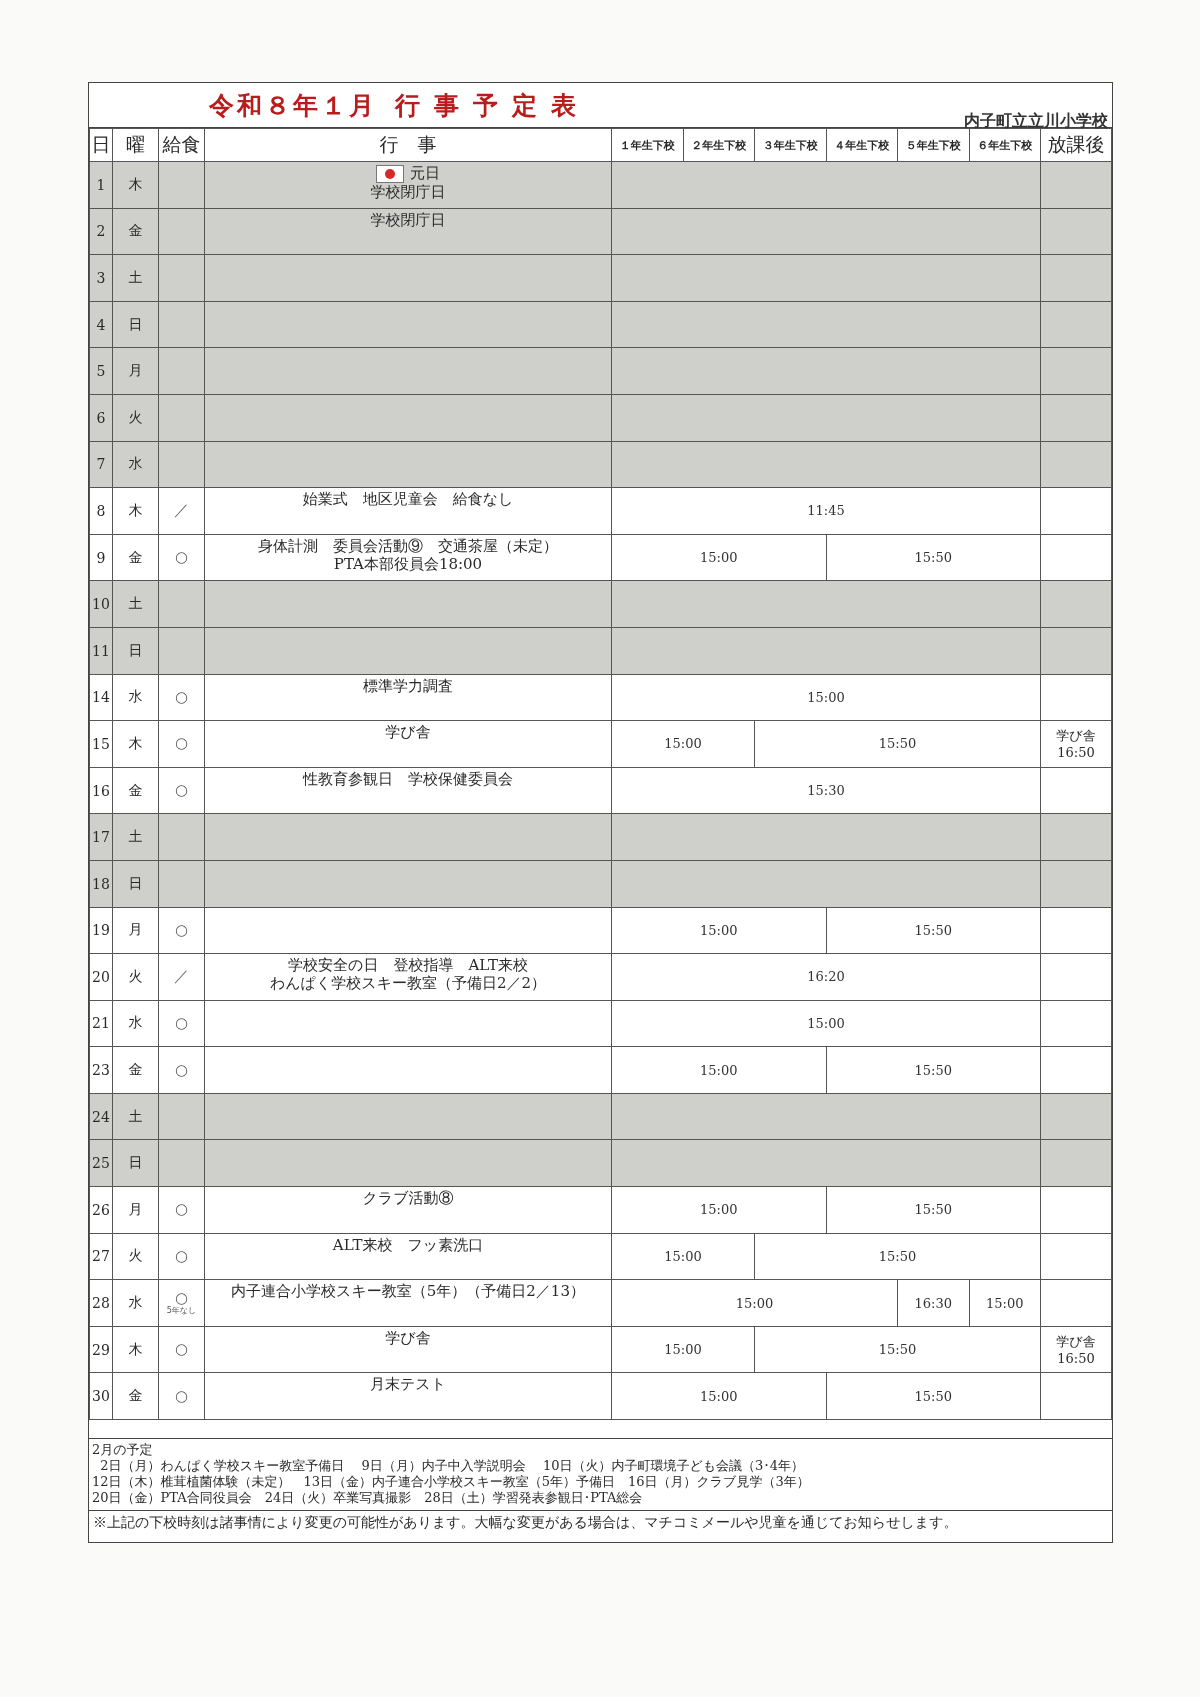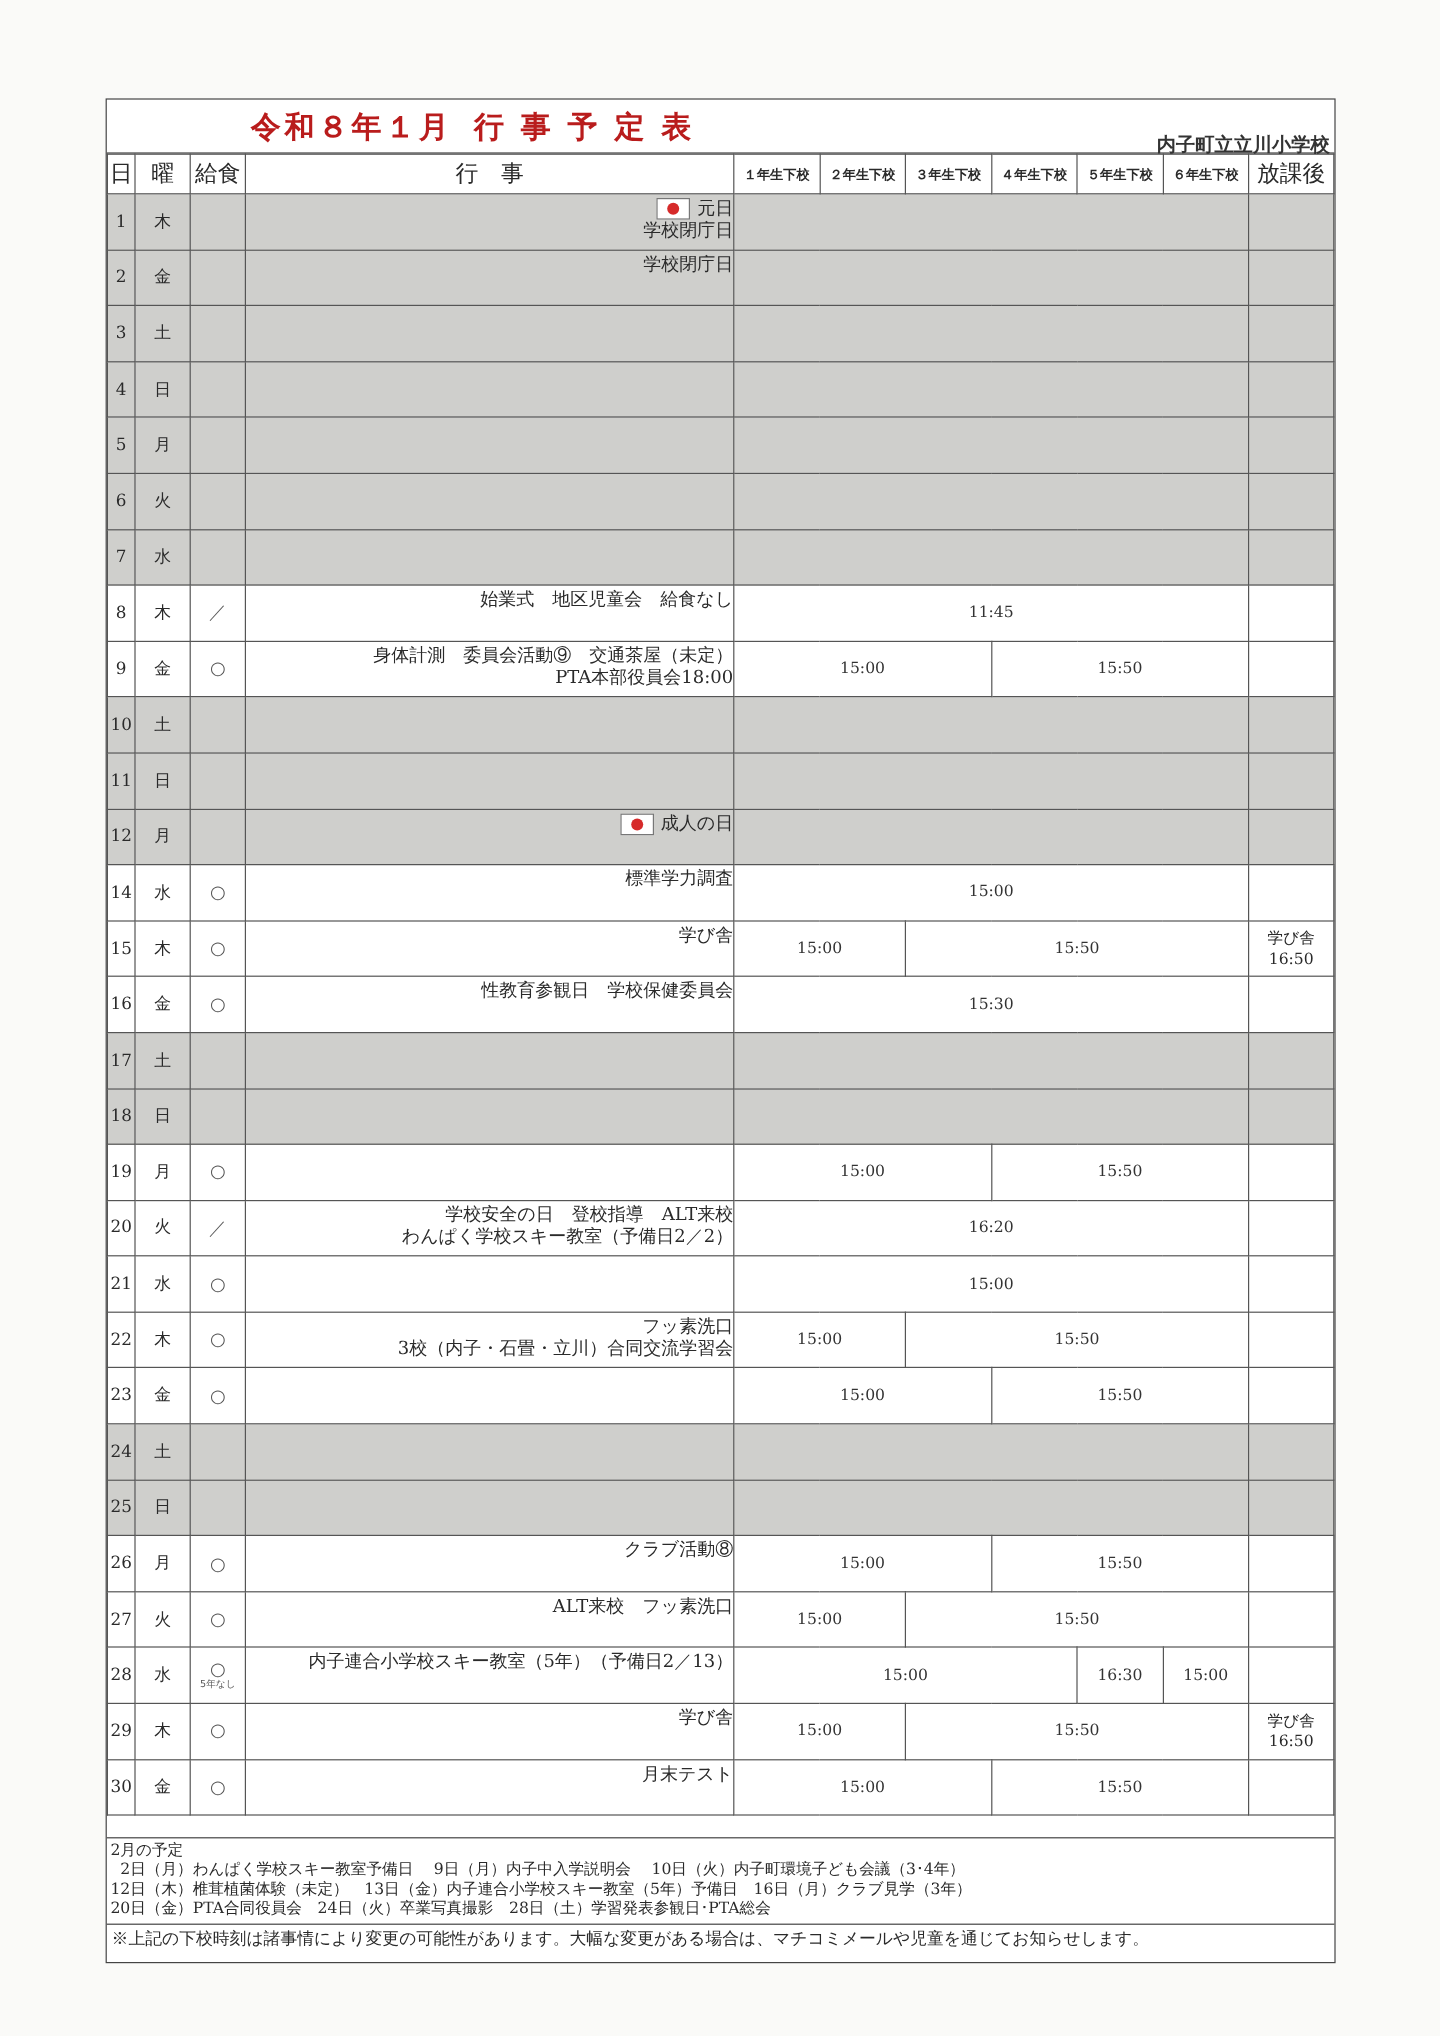--- a/index.html
+++ b/index.html
@@ -30,21 +30,21 @@
   td, th { border: 1px solid #555; padding: 0; text-align: center; vertical-align: middle; }
   th { font-weight: normal; height: 32px; }
   th.big { font-size: 19px; }
   th.grade { font-size: 11px; white-space: nowrap; font-weight: bold; }
   tr.day td { height: 41.6px; }
   tr.shade td { background: #cfcfcc; }
   td.dn { font-size: 14px; }
   td.dw { font-size: 14px; }
   td.lunch { font-size: 15px; color: #555; line-height: 1; }
   td.lunch .sub { display: block; font-size: 8px; font-family: "DejaVu Sans", sans-serif; margin-top: 1px; }
-  td.ev { text-align: right; vertical-align: top; padding: 2px 0; font-size: 15px; line-height: 18px; }
+  td.ev { text-align: center; vertical-align: top; padding: 2px 0; font-size: 15px; line-height: 18px; }
   td.tm { font-size: 13px; color: #333; }
   td.after { font-size: 13px; line-height: 17px; }
   .flag {
     display: inline-block; width: 26px; height: 16px; border: 1px solid #777;
     background: #fff; position: relative; vertical-align: middle; margin-right: 6px;
   }
   .flag::after {
     content: ""; position: absolute; left: 8px; top: 3px; width: 10px; height: 10px;
     border-radius: 50%; background: #d62a2a;
   }
@@ -185,30 +185,20 @@
           <td class="after"></td>
         </tr>
         <tr class="day shade">
           <td class="dn">11</td>
           <td class="dw">日</td>
           <td class="lunch"><span></span></td>
           <td class="ev"></td>
           <td class="tm" colspan="6"></td>
           <td class="after"></td>
         </tr>
-        <tr class="day shade">
-          <td class="dn">12</td>
-          <td class="dw">月</td>
-          <td class="lunch"><span></span></td>
-          <td class="ev">
-            <div><span class="flag"></span><span>成人の日</span></div>
-          </td>
-          <td class="tm" colspan="6"></td>
-          <td class="after"></td>
-        </tr>
         <tr class="day">
           <td class="dn">14</td>
           <td class="dw">水</td>
           <td class="lunch"><span>○</span></td>
           <td class="ev">
             <div>標準学力調査</div>
           </td>
           <td class="tm" colspan="6">15:00</td>
           <td class="after"></td>
         </tr>
@@ -271,32 +261,20 @@
           </td>
           <td class="tm" colspan="6">16:20</td>
           <td class="after"></td>
         </tr>
         <tr class="day">
           <td class="dn">21</td>
           <td class="dw">水</td>
           <td class="lunch"><span>○</span></td>
           <td class="ev"></td>
           <td class="tm" colspan="6">15:00</td>
-          <td class="after"></td>
-        </tr>
-        <tr class="day">
-          <td class="dn">22</td>
-          <td class="dw">木</td>
-          <td class="lunch"><span>○</span></td>
-          <td class="ev">
-            <div>フッ素洗口</div>
-            <div>3校（内子・石畳・立川）合同交流学習会</div>
-          </td>
-          <td class="tm" colspan="2">15:00</td>
-          <td class="tm" colspan="4">15:50</td>
           <td class="after"></td>
         </tr>
         <tr class="day">
           <td class="dn">23</td>
           <td class="dw">金</td>
           <td class="lunch"><span>○</span></td>
           <td class="ev"></td>
           <td class="tm" colspan="3">15:00</td>
           <td class="tm" colspan="3">15:50</td>
           <td class="after"></td>

